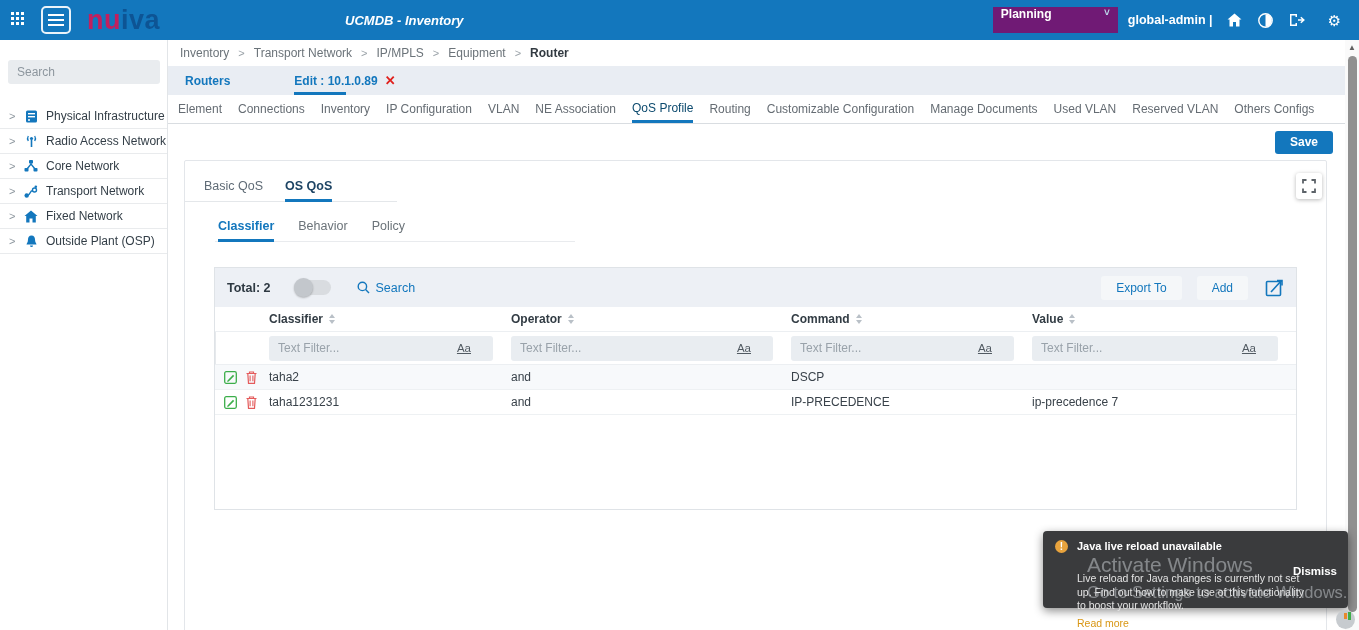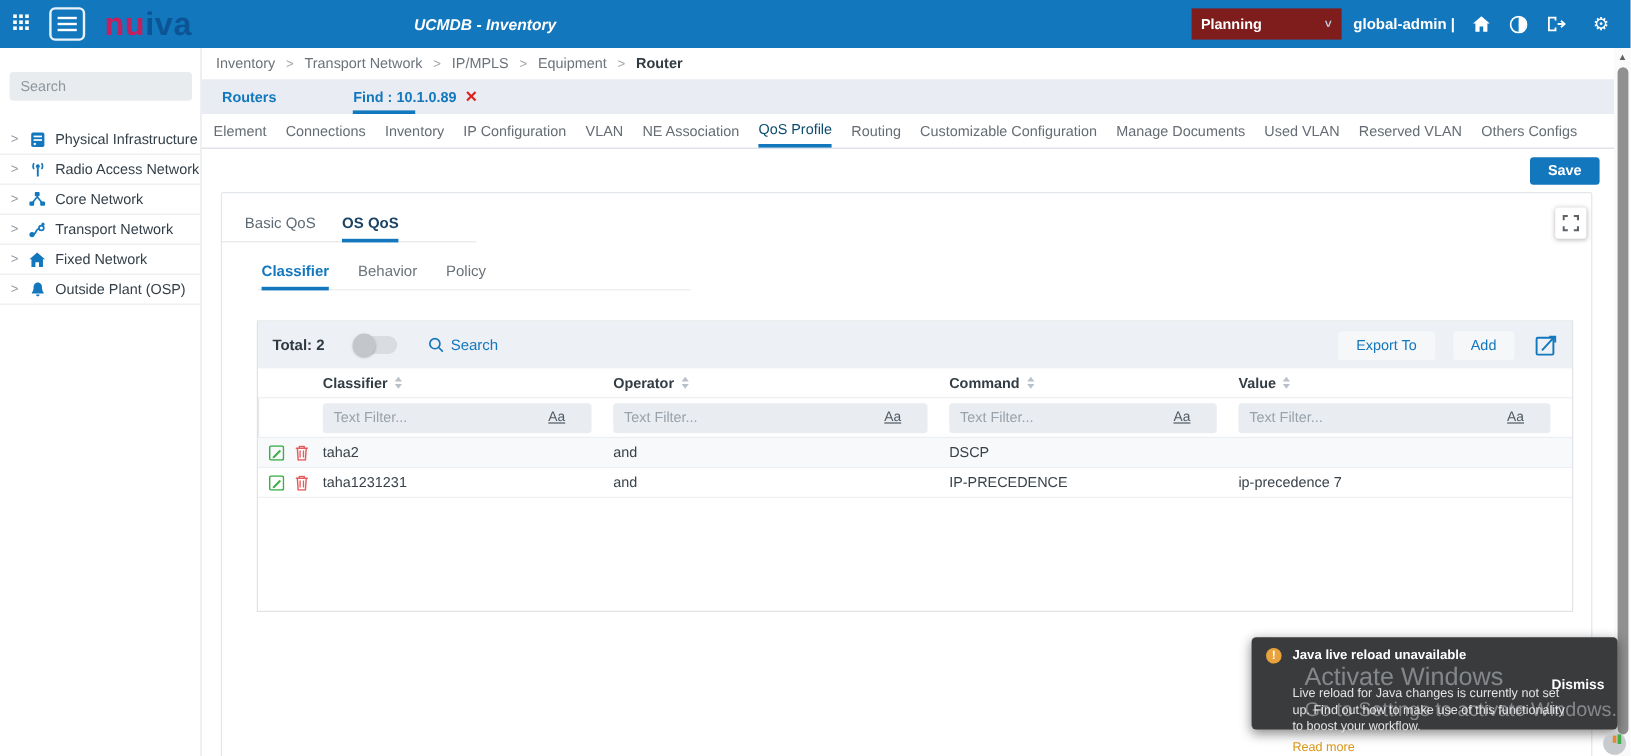--- a/index.html
+++ b/index.html
@@ -11,21 +11,21 @@
   .topbar { position:absolute; top:0; left:0; width:1359px; height:40px; background:#1377bd; display:flex; align-items:center; z-index:30; }
   .grid-icon { width:16px; height:16px; margin-left:11px; display:grid; grid-template-columns:repeat(3,4px); grid-template-rows:repeat(3,4px); gap:1px; cursor:pointer; }
   .grid-icon i { background:#fff; width:3px; height:3px; }
   .hamburger { width:30px; height:28px; margin-left:14px; border:2px solid #eaf3fa; border-radius:5px; background:transparent; display:flex; flex-direction:column; justify-content:center; gap:3px; align-items:center; cursor:pointer; }
   .hamburger i { display:block; width:16px; height:2px; background:#fff; }
   .logo { margin-left:16px; font-size:27px; font-weight:bold; letter-spacing:0.5px; line-height:1; }
   .logo .p1 { color:#c2205e; }
   .logo .p2 { color:#0d5494; }
   .app-title { margin-left:185px; color:#fff; font-size:13px; font-weight:bold; font-style:italic; }
   .topbar-spacer { flex:1; }
-  .mode-select { width:125px; height:26px; background:#7f1d1d; color:#fff; font-size:12px; font-weight:bold; display:flex; align-items:center; padding:0 8px; cursor:pointer; margin-right:10px; }
+  .mode-select { width:125px; height:26px; background:#701a75; color:#fff; font-size:12px; font-weight:bold; display:flex; align-items:flex-start; padding:0 8px; cursor:pointer; margin-right:10px; }
   .mode-select .chev { margin-left:auto; color:#bcd9ec; font-size:10px; }
   .username { color:#fff; font-size:12.5px; font-weight:bold; margin-right:14px; }
   .tb-icon { width:16px; height:16px; margin-right:15px; color:#fff; display:flex; align-items:center; justify-content:center; cursor:pointer; }
   .tb-icon svg { display:block; }
   .gear-glyph { font-size:15px; color:#fff; line-height:1; margin-right:18px; margin-left:8px; cursor:pointer; }
 
   
   .sidebar { position:absolute; top:40px; left:0; width:168px; bottom:0; background:#fff; border-right:1px solid #e2e5e8; z-index:5; }
   .side-search { margin:20px 8px 8px 8px; width:152px; height:24px; background:#e9ecef; border:none; border-radius:3px; padding:0 9px; font-size:12px; color:#4a545c; font-family:"Liberation Sans",sans-serif; }
   .side-search::placeholder { color:#8d969e; }
@@ -56,21 +56,21 @@
   .panel { position:absolute; left:16px; top:120px; right:18px; bottom:-2px; background:#fff; border:1px solid #e3e6ea; border-radius:2px; }
   .fullscreen-btn { position:absolute; top:12px; right:4px; width:26px; height:26px; background:#fff; border:none; border-radius:3px; box-shadow:0 1px 4px rgba(0,0,0,0.28); cursor:pointer; display:flex; align-items:center; justify-content:center; }
   .qos-tabs { margin-top:18px; width:212px; padding-left:19px; display:flex; gap:22px; border-bottom:1px solid #e4e7ea; }
   .qos-tab { font-size:12.5px; color:#5f6b76; padding-bottom:6px; cursor:pointer; }
   .qos-tab.active { color:#1d4464; font-weight:bold; border-bottom:3px solid #1377bd; margin-bottom:-1px; }
   .sub-tabs { margin-left:30px; margin-top:17px; width:360px; padding-left:3px; display:flex; gap:24px; border-bottom:1px solid #e9ebee; }
   .sub-tab { font-size:12.5px; color:#6b7379; padding-bottom:6px; cursor:pointer; }
   .sub-tab.active { color:#1377bd; font-weight:bold; border-bottom:3px solid #1377bd; margin-bottom:-1px; }
 
   
-  .table-block { margin:25px 15px 0 29px; height:243px; border:1px solid #dfe3e7; background:#fff; }
+  .table-block { margin:25px 29px 0 29px; height:243px; border:1px solid #dfe3e7; background:#fff; }
   .toolbar { height:39px; background:#edf0f5; display:flex; align-items:center; padding:0 12px; }
   .total-label { font-size:12.5px; font-weight:bold; color:#2e3942; }
   .toggle { width:36px; height:15px; border-radius:8px; background:#d9dcе0; background:#d9dce0; margin-left:24px; position:relative; cursor:pointer; }
   .toggle .knob { position:absolute; left:-1px; top:-2px; width:19px; height:19px; border-radius:50%; background:#c3c7cc; box-shadow:0 1px 2px rgba(0,0,0,.25); }
   .search-link { display:flex; align-items:center; gap:6px; margin-left:26px; color:#1377bd; font-size:12.5px; cursor:pointer; }
   .tb-spacer { flex:1; }
   .tool-btn { background:#f5f7f9; border:none; border-radius:3px; color:#1377bd; font-size:12px; padding:5px 15px; cursor:pointer; font-family:"Liberation Sans",sans-serif; }
   .tool-btn + .tool-btn { margin-left:15px; }
   .expand-btn { margin-left:17px; background:none; border:none; cursor:pointer; display:flex; }
   .grid-row { display:grid; grid-template-columns:54px 242px 280px 241px 1fr; align-items:center; }
@@ -250,21 +250,21 @@
       <span class="crumb">Inventory</span>
       <span class="crumb">Transport Network</span>
       <span class="crumb">IP/MPLS</span>
       <span class="crumb">Equipment</span>
       <span class="crumb-current">Router</span>
     </nav>
 
     <div class="entity-row">
       <span class="entity-list-tab">Routers</span>
       <span class="entity-edit-tab">
-        <span>Find : 10.1.0.89</span>
+        <span>Edit : 10.1.0.89</span>
         <span class="close-x">✕</span>
       </span>
     </div>
 
     <div class="tabs">
       <span class="tab">Element</span>
       <span class="tab">Connections</span>
       <span class="tab">Inventory</span>
       <span class="tab">IP Configuration</span>
       <span class="tab">VLAN</span>

